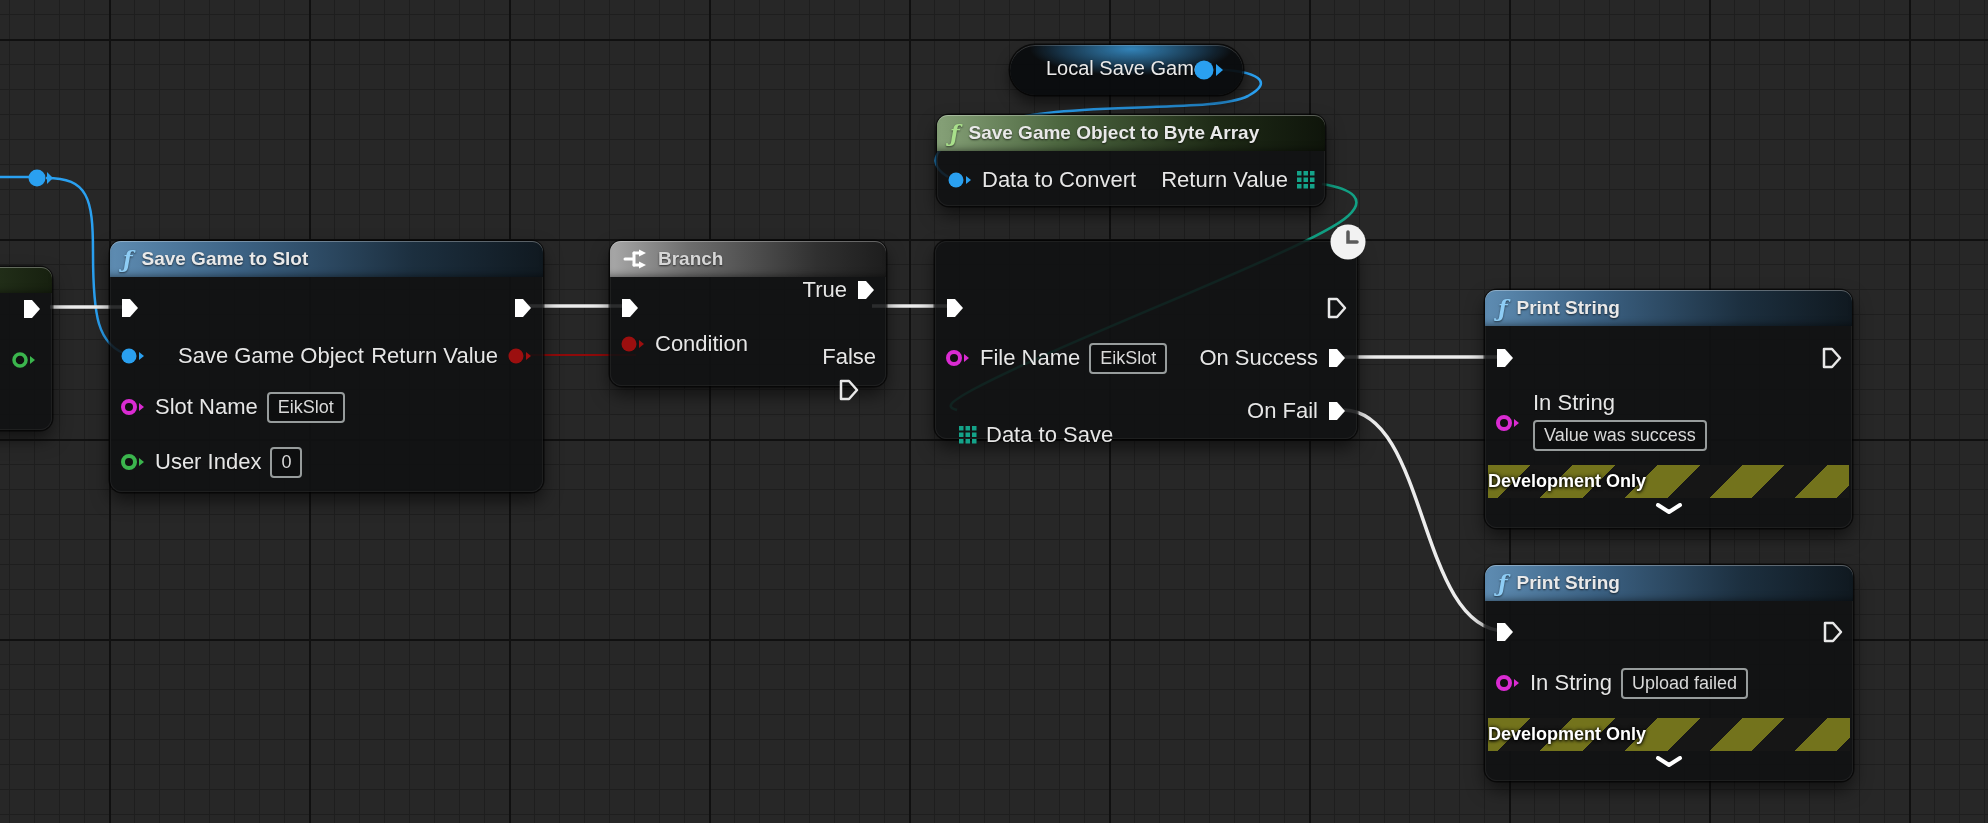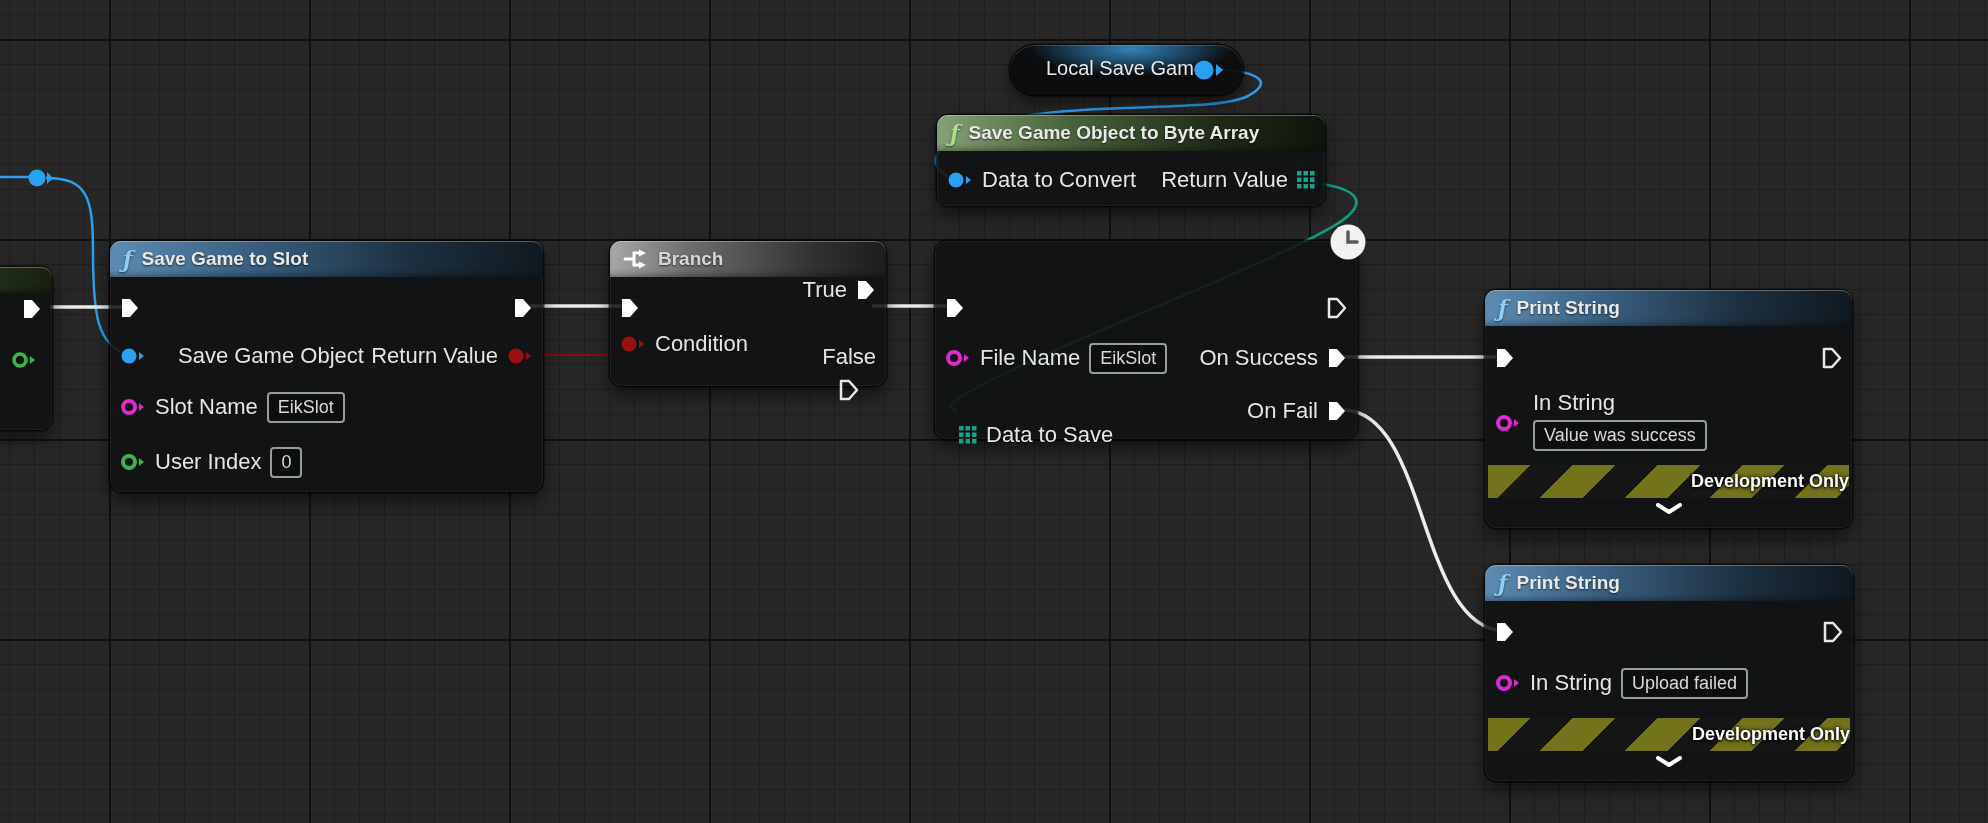--- a/index.html
+++ b/index.html
@@ -40,21 +40,21 @@
       text-shadow:0 1px 2px rgba(0,0,0,0.6);}
   .fx-blue{color:#8ecdf5;} .fx-green{color:#a9e08b;}
   .row{position:absolute;display:flex;align-items:center;gap:9px;height:26px;}
   .lbl{font-size:22px;color:#e6e6e6;white-space:nowrap;text-shadow:0 1px 1px rgba(0,0,0,0.5);}
   .field{
     display:inline-block;border:2px solid #979c9c;border-radius:4px;
     background:rgba(6,6,6,0.35);padding:0 9px;font-size:18px;line-height:27px;color:#d9d9d9;white-space:nowrap;
   }
   .devbanner{
     position:absolute;left:3px;right:3px;height:33px;
-    display:flex;align-items:center;justify-content:flex-end;
+    display:flex;align-items:center;justify-content:flex-start;
     background:repeating-linear-gradient(135deg,#73731c 0px,#73731c 30px,#161616 30px,#161616 60px);
     font-size:18px;font-weight:bold;color:#ffffff;
     text-shadow:0 1px 3px #000,0 0 4px #000;
   }
   .chev{position:absolute;left:50%;transform:translateX(-50%);}
   .pill{
     position:absolute;z-index:2;width:233px;height:50px;border-radius:25px;
     background:
       radial-gradient(ellipse 130px 34px at 52% 8%, rgba(58,152,214,0.85), rgba(45,120,175,0.35) 55%, rgba(20,40,60,0.0) 78%),
       rgba(10,12,14,0.94);

